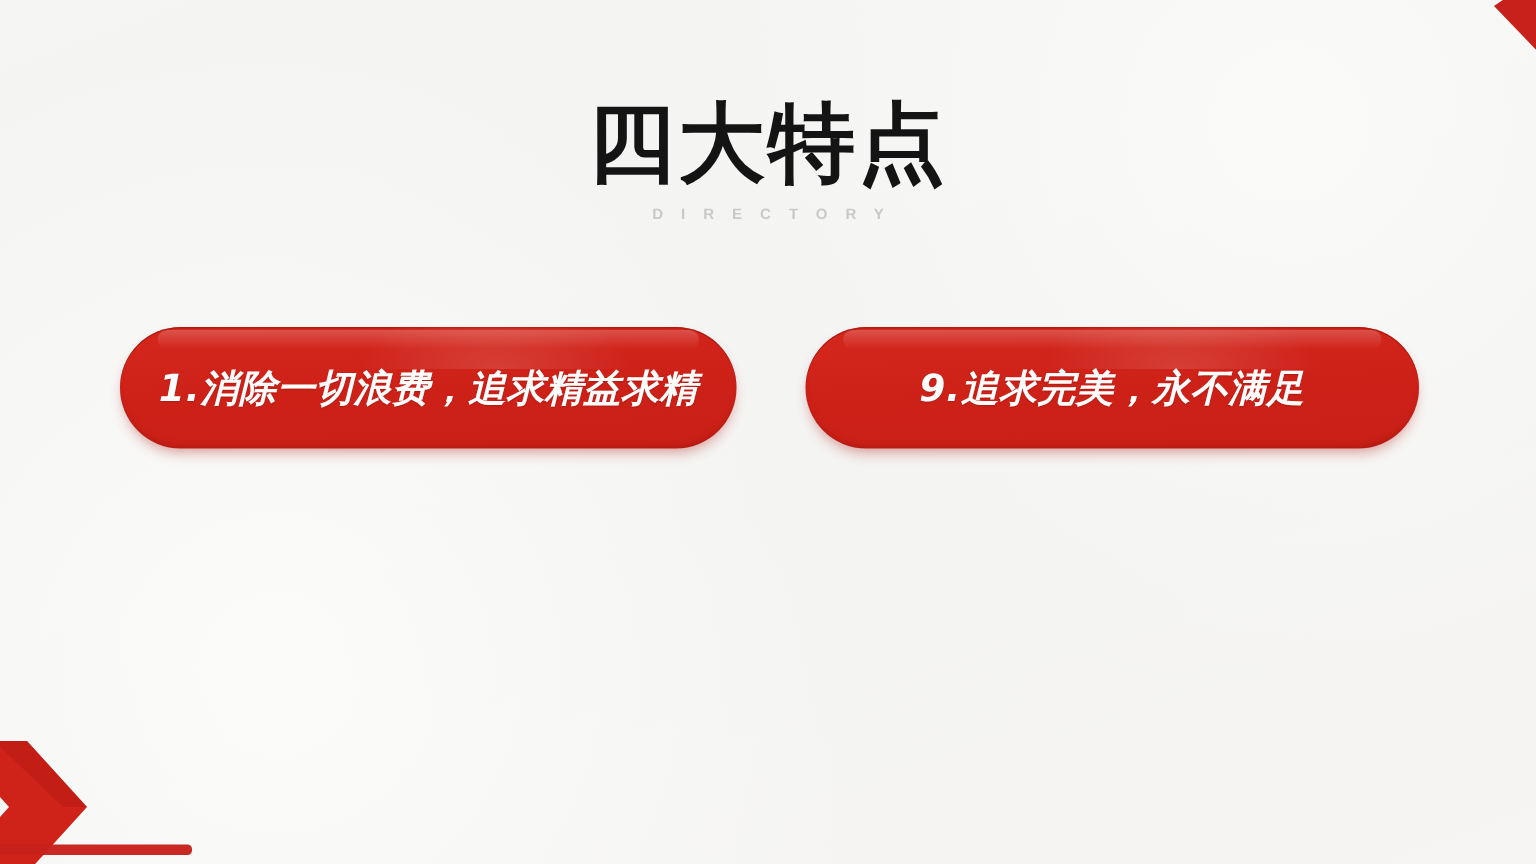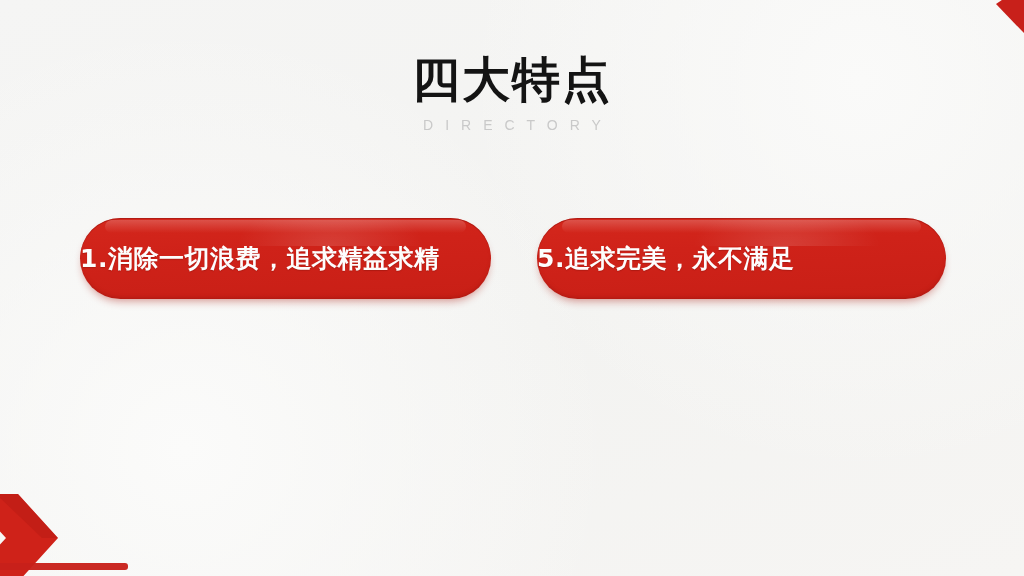--- a/index.html
+++ b/index.html
@@ -56,31 +56,32 @@
 
   
   #header {
     position: absolute;
     top: 54px;
     left: 0;
     width: 1024px;
     text-align: center;
   }
   #title {
-    font-size: 48px;
+    font-size: 58px;
     line-height: 1.08;
     font-weight: 700;
     letter-spacing: 2px;
     color: #141414;
     font-family: "DejaVu Sans", "Liberation Sans", sans-serif;
+    margin-top: 10px;
   }
   #subtitle {
     margin-top: 11px;
-    font-size: 14px;
-    font-weight: 400;
+    font-size: 10px;
+    font-weight: 700;
     letter-spacing: 12px;
     text-indent: 12px;
     color: #c9c9c9;
     font-family: "Liberation Sans", sans-serif;
   }
 
   
   #pill-grid {
     position: absolute;
     top: 218px;
@@ -91,26 +92,28 @@
     grid-template-columns: 411px 409px;
     grid-template-rows: 81px 81px;
     row-gap: 63px;
     column-gap: 46px;
   }
   .pill {
     position: relative;
     border-radius: 999px;
     display: flex;
     align-items: center;
+    justify-content: center;
     background: linear-gradient(177deg, #d4271c 0%, #cf2219 38%, #c81f16 100%);
     box-shadow:
       0 5px 9px -3px rgba(168, 24, 16, .45),
       0 1px 0 0 rgba(150, 18, 12, .55) inset,
       0 -3px 5px -3px rgba(120, 12, 8, .55) inset;
     overflow: hidden;
+    font-style: italic;
   }
   .pill::before {
     
     content: "";
     position: absolute;
     left: 6%;
     right: 6%;
     top: 2px;
     height: 13px;
     border-radius: 999px;
@@ -164,18 +167,18 @@
 
   <div id="pill-grid">
 
     <div class="pill">
       <span class="pill-label">1.消除一切浪费，追求精益求精</span>
     </div>
 
 
 
     <div class="pill">
-      <span class="pill-label">5.追求完美，永不满足</span>
+      <span class="pill-label">9.追求完美，永不满足</span>
     </div>
 
   </div>
 
 </div>
 
 </body></html>

